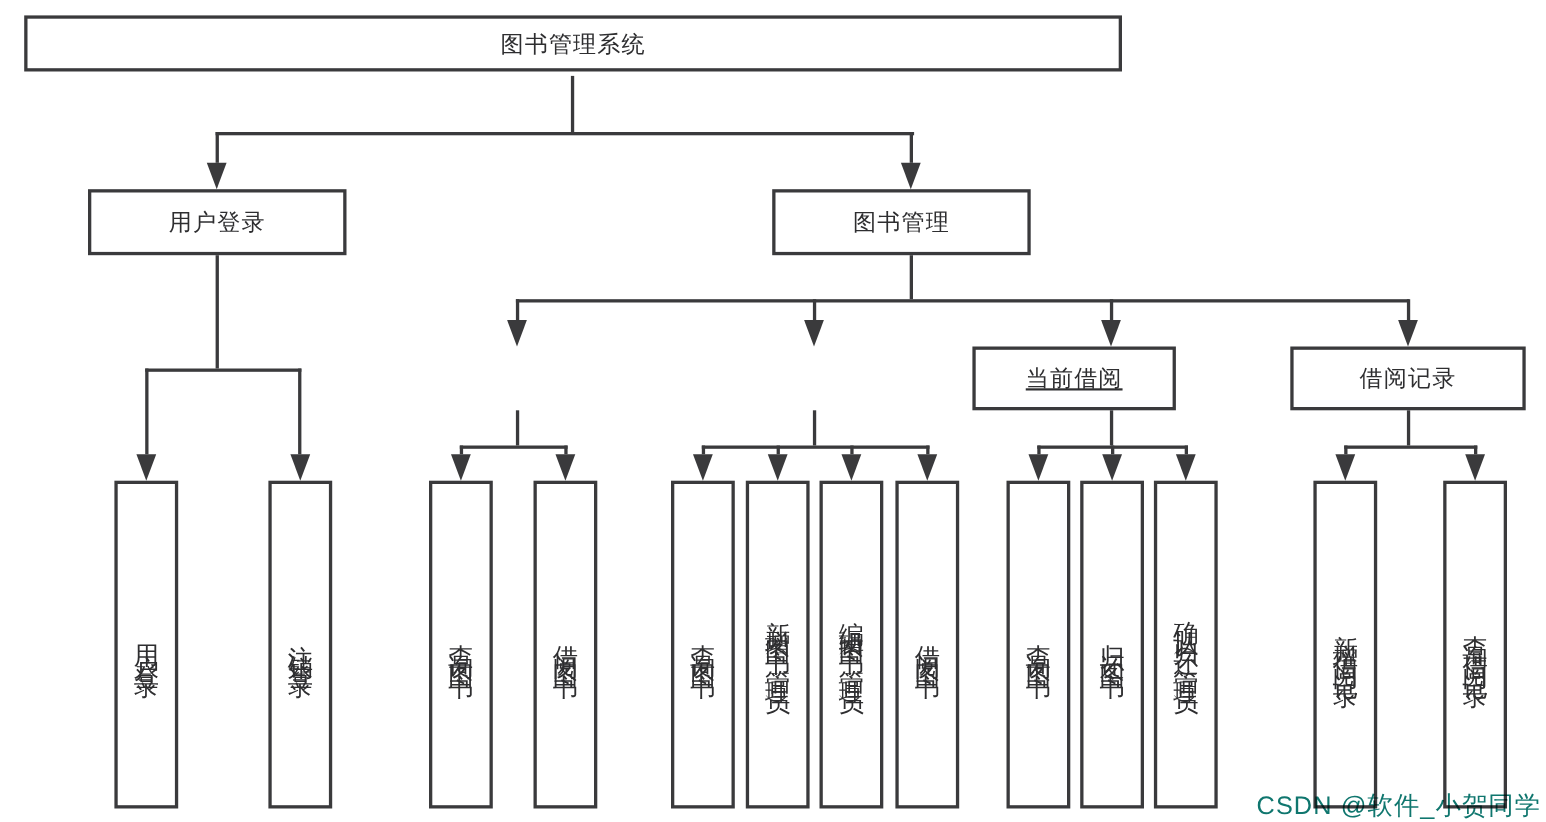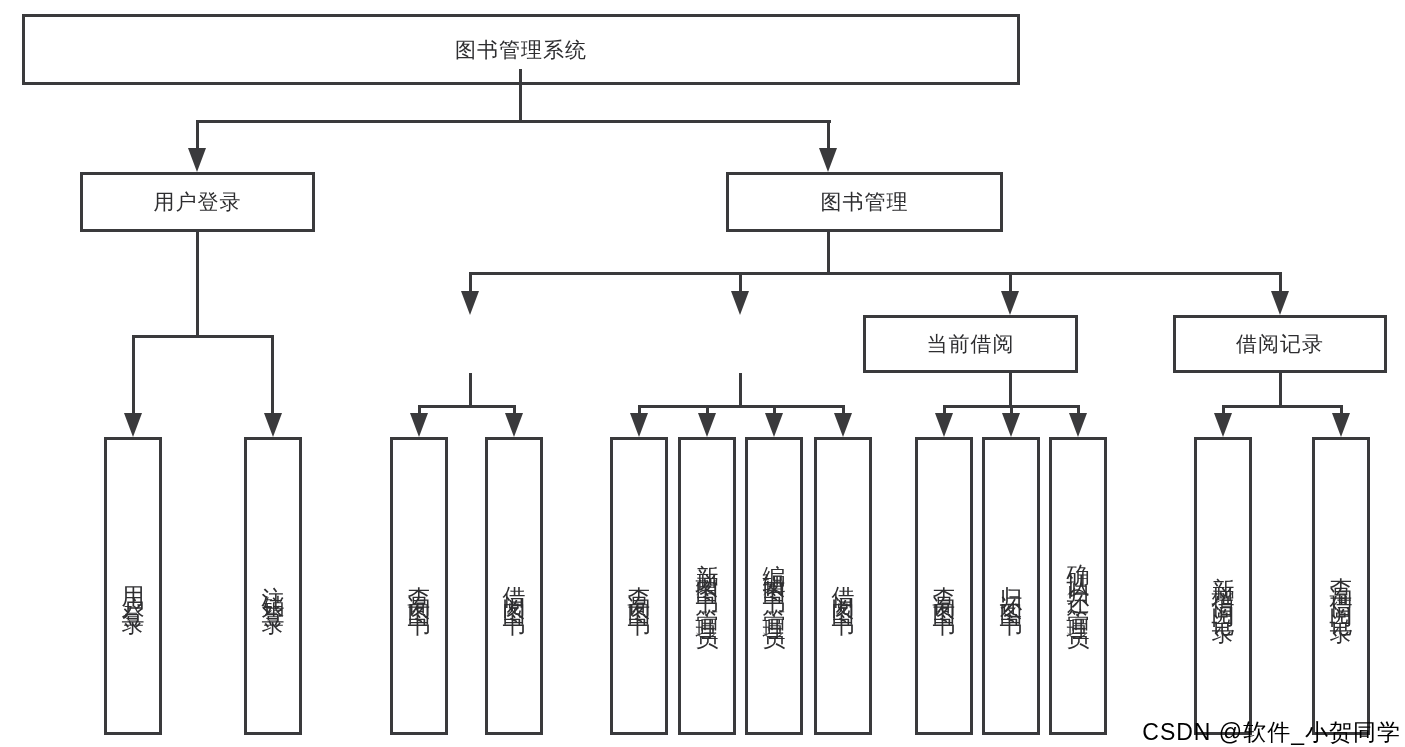--- a/index.html
+++ b/index.html
@@ -47,46 +47,46 @@
     letter-spacing: 9px;
     line-height: 1;
     white-space: nowrap;
   }
   .watermark {
     position: absolute;
     top: 717px;
     right: 4px;
     font-size: 23px;
     letter-spacing: 1px;
-    color: #000000;
+    color: #0f766e;
     mix-blend-mode: multiply;
     z-index: 10;
     white-space: nowrap;
   }
 </style>
 </head>
 <body>
 
 <div class="canvas">
 
-  <div class="hbox" style="left:22px; top:14px; width:998px; height:71px;text-align:right;">
+  <div class="hbox" style="left:22px; top:14px; width:998px; height:51px;text-align:right;">
     <span>图书管理系统</span>
   </div>
 
   <div class="hbox" style="left:80px; top:172px; width:235px; height:60px;">
     <span>用户登录</span>
   </div>
 
-  <div class="hbox" style="left:726px; top:172px; width:277px; height:60px;">
+  <div class="hbox" style="left:702px; top:172px; width:235px; height:60px;">
     <span>图书管理</span>
   </div>
 
 
 
-  <div class="hbox" style="left:863px; top:315px; width:215px; height:58px;">
+  <div class="hbox" style="left:884px; top:315px; width:185px; height:58px;text-decoration:underline;">
     <span>当前借阅</span>
   </div>
 
   <div class="hbox" style="left:1173px; top:315px; width:214px; height:58px;">
     <span>借阅记录</span>
   </div>
 
   <div class="vbox" style="left:104px; top:437px; width:58px; height:298px;">
     <span>用户登录</span>
   </div>

